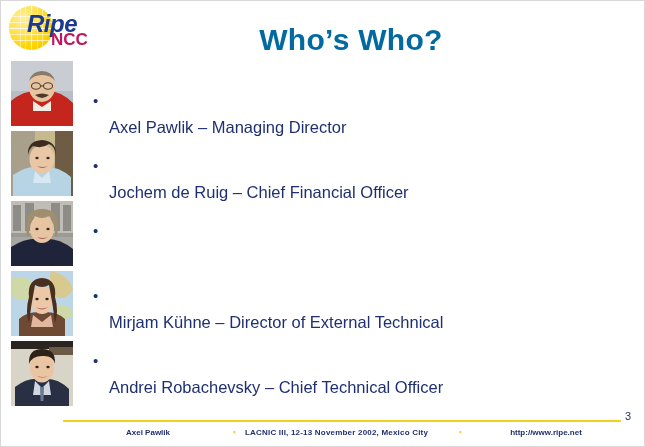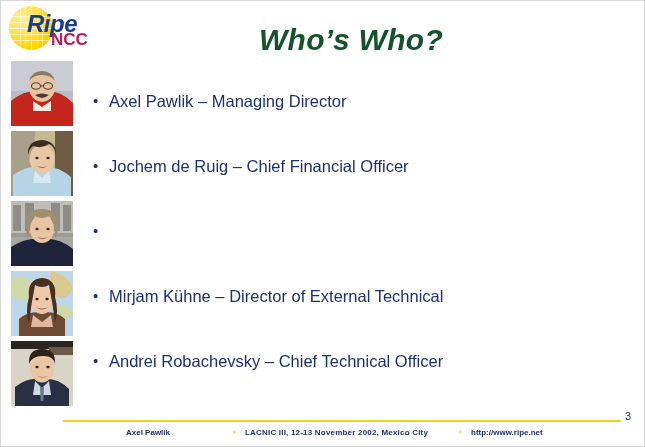--- a/index.html
+++ b/index.html
@@ -87,23 +87,22 @@
 
   
   .title {
     position: absolute;
     left: 100px;
     top: 22px;
     width: 500px;
     text-align: center;
     font-size: 30px;
     font-weight: bold;
-    color: #14532d;
+    color: #0369a1;
     letter-spacing: 0.3px;
-    font-style: italic;
   }
 
   
   .photos {
     position: absolute;
     left: 10px;
     top: 60px;
     width: 62px;
   }
   .photo {
@@ -133,20 +132,21 @@
     flex: 0 0 16px;
     color: #1f3070;
     font-size: 15px;
     line-height: 24px;
   }
   .bullet-text {
     color: #1f3070;
     font-size: 16.5px;
     line-height: 24px;
     white-space: nowrap;
+    margin-top: 26px;
   }
 
   
   .footer-rule {
     position: absolute;
     left: 62px;
     top: 419px;
     width: 558px;
     height: 0;
     border-top: 2px solid #f5cf1a;
@@ -158,21 +158,21 @@
     width: 558px;
     display: flex;
     align-items: center;
     font-size: 8px;
     font-weight: bold;
     color: #1f3070;
   }
   .f-left   { width: 150px; text-align: center; padding-left: 10px; }
   .f-sep    { width: 22px; text-align: center; color: #f3d64a; font-size: 9px; }
   .f-mid    { flex: 1 1 auto; text-align: left; letter-spacing: 0.2px; }
-  .f-right  { width: 150px; }
+  .f-right  { width: 150px; text-align: center; }
   .page-num {
     position: absolute;
     right: 13px;
     top: 409px;
     font-size: 11px;
     color: #1f3070;
   }
 </style>
 </head>
 <body>

